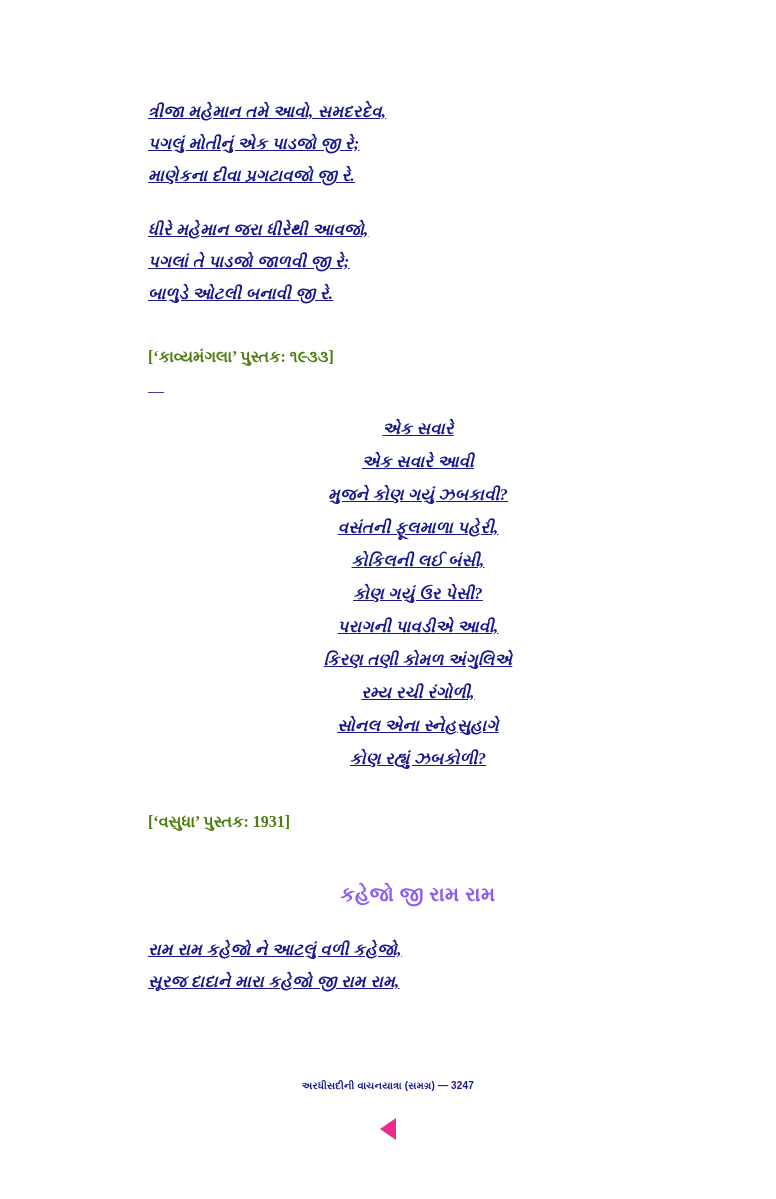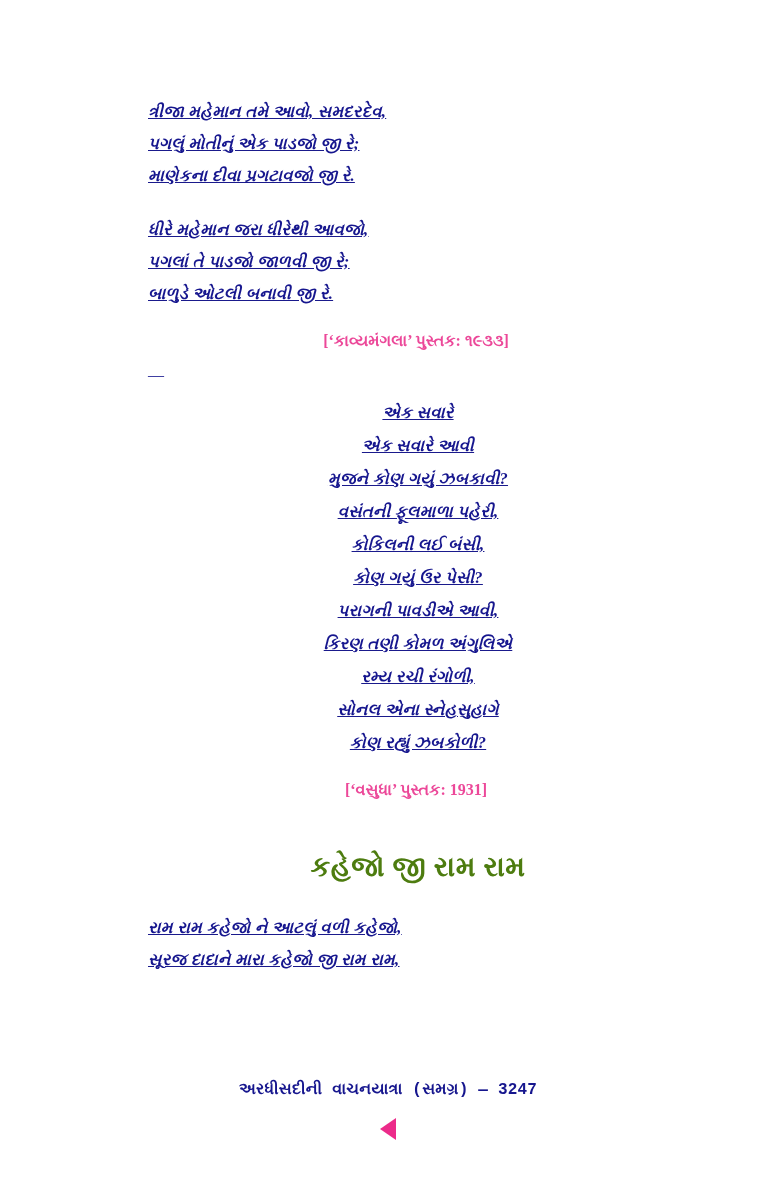--- a/index.html
+++ b/index.html
@@ -40,56 +40,56 @@
     font-size: 16.5px;
     line-height: 32px;
     letter-spacing: 0.3px;
     color: #16168e;
     white-space: pre;
   }
   .source {
     font-family: "Liberation Serif", serif;
     font-weight: bold;
     font-size: 16px;
-    color: #ec4899;
-    text-align: center;
-    margin-top: 22px;
+    color: #4d7c0f;
+    text-align: left;
+    margin-top: 38px;
     padding-right: 4px;
   }
   .divider-dash {
     font-family: "Liberation Serif", serif;
     font-size: 16px;
     color: #16168e;
     margin-top: 16px;
     margin-bottom: 12px;
     letter-spacing: 1px;
   }
   .poem-title {
     font-family: "Liberation Serif", serif;
     font-weight: bold;
-    font-size: 28px;
-    color: #4d7c0f;
+    font-size: 20px;
+    color: #8b5cf6;
     text-align: center;
     margin-top: 52px;
     margin-bottom: 28px;
     letter-spacing: 0.5px;
   }
   .poem2 .line {
     line-height: 33px;
     text-align: center;
   }
   .footer {
     position: absolute;
     left: 0;
     right: 0;
     top: 1080px;
     text-align: center;
-    font-family: Liberation Mono, monospace;
+    font-family: Liberation Sans, sans-serif;
     font-weight: bold;
-    font-size: 16px;
+    font-size: 10px;
     color: #16168e;
     letter-spacing: 0.2px;
   }
   .nav-arrow-wrap {
     position: absolute;
     left: 0;
     right: 0;
     top: 1118px;
     display: flex;
     justify-content: center;

